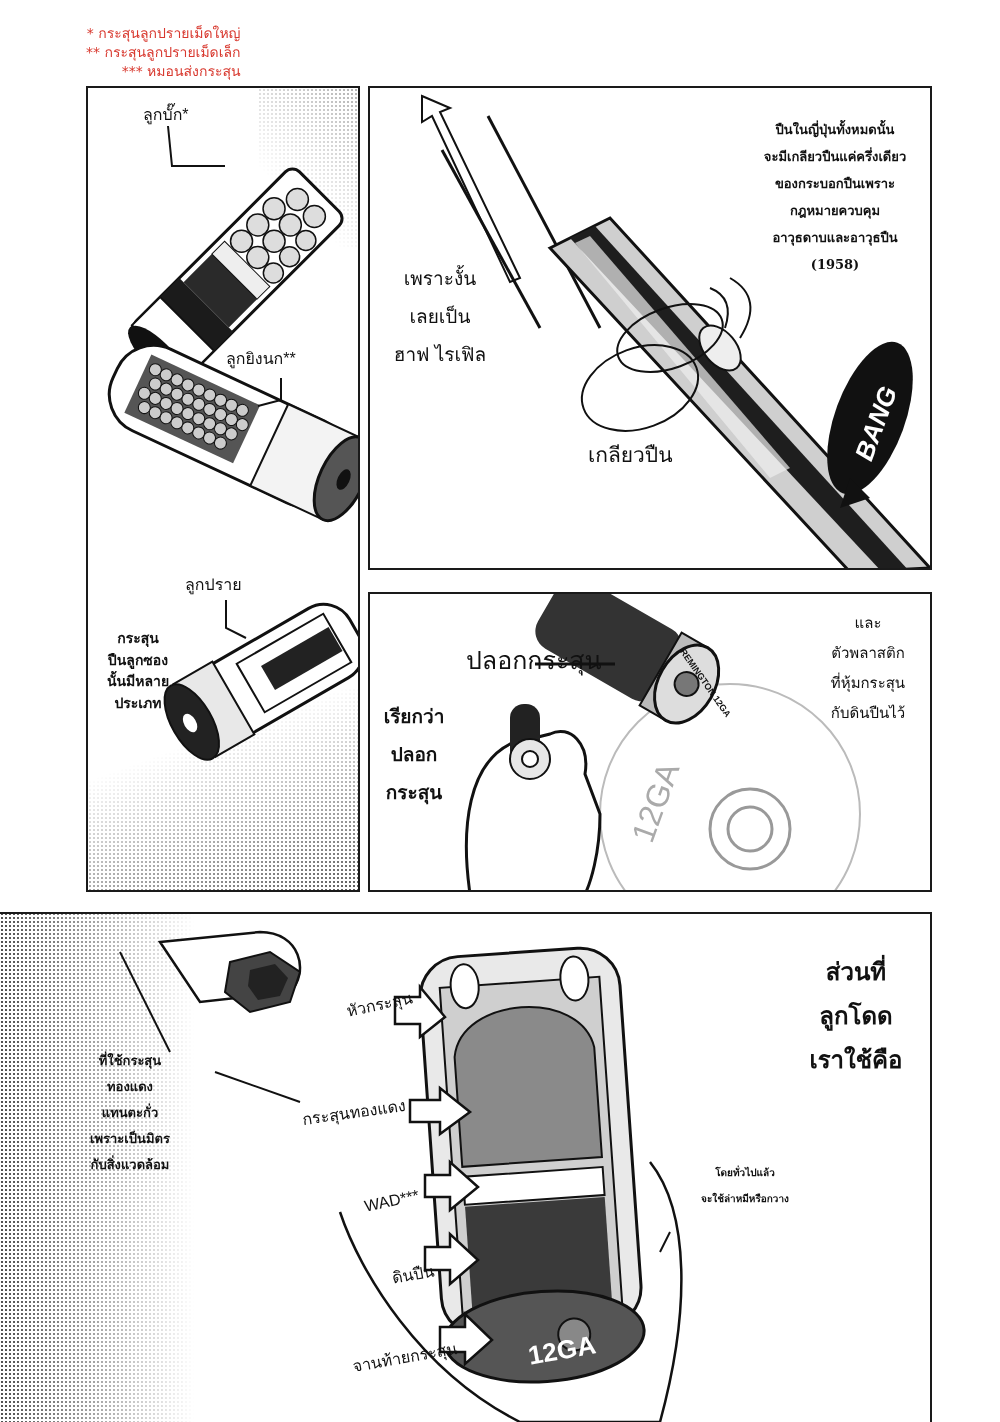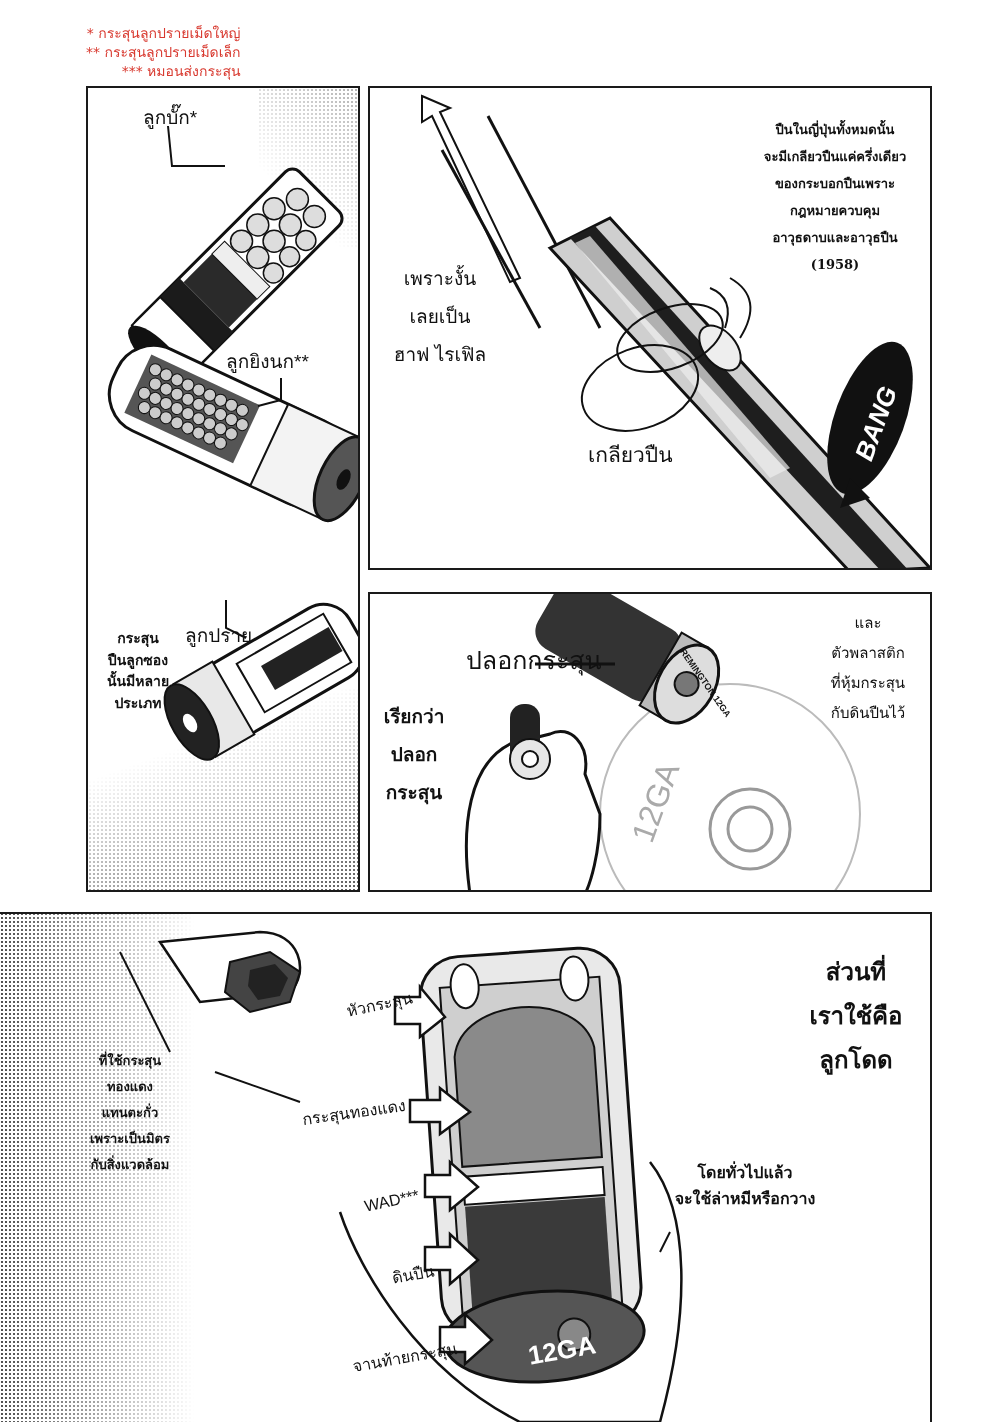--- a/index.html
+++ b/index.html
@@ -1,21 +1,21 @@
 <!DOCTYPE html>
 <html><head>
 <meta charset="utf-8">
 <style>
   html, body { margin:0; padding:0; background:#ffffff; }
   body { width:1000px; height:1422px; position:relative; overflow:hidden; font-family:"DejaVu Sans", sans-serif; color:#111; }
   .abs { position:absolute; }
   .panel { position:absolute; border:2px solid #1a1a1a; background:#fff; overflow:hidden; box-sizing:border-box; }
   .tl-note { position:absolute; left:86px; top:24px; color:#d8382e; font-size:14px; line-height:19px; font-family:"DejaVu Sans", sans-serif;text-align:right; }
   .tl-note div { white-space:nowrap; }
-  .label { position:absolute; font-family:"Liberation Sans", sans-serif; font-size:19px; color:#111; white-space:nowrap; }
+  .label { position:absolute; font-family:"Liberation Sans", sans-serif; font-size:16px; color:#111; white-space:nowrap; }
   .narr { position:absolute; font-family:"DejaVu Serif", serif; font-weight:bold; text-align:center; color:#111; line-height:1.55; }
   .narr div { white-space:nowrap; }
   .halftone { background-image: radial-gradient(#222 1px, transparent 1.3px); background-size:4px 4px; }
   svg { position:absolute; overflow:visible; }
 </style>
 </head>
 <body>
 
 <div class="tl-note">
   <div>* กระสุนลูกปรายเม็ดใหญ่</div>
@@ -109,21 +109,21 @@
     <g transform="translate(180,590) rotate(-30)">
       <rect x="-80" y="-40" width="180" height="80" rx="30" fill="#fff" stroke="#111" stroke-width="3"></rect>
       <rect x="-20" y="-28" width="100" height="56" fill="#fff" stroke="#111" stroke-width="2"></rect>
       <rect x="0" y="-14" width="78" height="28" fill="#222"></rect>
       <rect x="-85" y="-42" width="45" height="84" fill="#e8e8e8" stroke="#111" stroke-width="2"></rect>
       <ellipse cx="-88" cy="0" rx="20" ry="42" fill="#222" stroke="#111" stroke-width="2"></ellipse>
       <ellipse cx="-90" cy="0" rx="6" ry="10" fill="#fff"></ellipse>
     </g>
     <polyline points="138,512 138,540 158,550" fill="none" stroke="#111" stroke-width="2"></polyline>
   </svg>
-  <div class="label" style="left:97px; top:484px;margin-top:48px;">ลูกปราย</div>
+  <div class="label" style="left:97px; top:484px;">ลูกปราย</div>
 
   <div class="narr" style="left:0px; top:540px; width:100px; font-size:14px;">
     <div>กระสุน</div>
     <div>ปืนลูกซอง</div>
     <div>นั้นมีหลาย</div>
     <div>ประเภท</div>
   </div>
 </div>
 
 <div class="panel" style="left:368px; top:86px; width:564px; height:484px;">
@@ -239,33 +239,33 @@
     <polygon points="440,415 465,415 465,402 492,428 465,452 465,440 440,440"></polygon>
   </g>
 
   <line x1="670" y1="320" x2="660" y2="340" stroke="#111" stroke-width="2"></line>
 </svg>
 
 <div class="abs" style="left:528px; top:1335px; font-size:26px; font-weight:bold; color:#fff; font-family:'Liberation Sans',sans-serif; transform:rotate(-10deg);">12GA</div>
 
 <div class="narr" style="left:786px; top:950px; width:140px; font-size:24px; line-height:44px;">
   <div>ส่วนที่</div>
+  <div>ลูกโดด</div>
   <div>เราใช้คือ</div>
-  <div>ลูกโดด</div>
 </div>
 
 <div class="narr" style="left:60px; top:1040px; width:140px; font-size:13px; line-height:26px;margin-top:8px;">
   <div>ที่ใช้กระสุน</div>
   <div>ทองแดง</div>
   <div>แทนตะกั่ว</div>
   <div>เพราะเป็นมิตร</div>
   <div>กับสิ่งแวดล้อม</div>
 </div>
 
-<div class="narr" style="left:670px; top:1160px; width:150px; font-size:16px; line-height:26px;">
+<div class="narr" style="left:670px; top:1160px; width:150px; font-size:10px; line-height:26px;">
   <div>โดยทั่วไปแล้ว</div>
   <div>จะใช้ล่าหมีหรือกวาง</div>
 </div>
 
 <div class="label" style="left:346px; top:992px; font-size:16px; transform:rotate(-12deg);">หัวกระสุน</div>
 <div class="label" style="left:302px; top:1100px; font-size:16px; transform:rotate(-8deg);">กระสุนทองแดง</div>
 <div class="label" style="left:364px; top:1192px; font-size:16px; transform:rotate(-12deg);">WAD***</div>
 <div class="label" style="left:392px; top:1262px; font-size:16px; transform:rotate(-10deg);">ดินปืน</div>
 <div class="label" style="left:352px; top:1345px; font-size:16px; transform:rotate(-10deg);">จานท้ายกระสุน</div>
 

